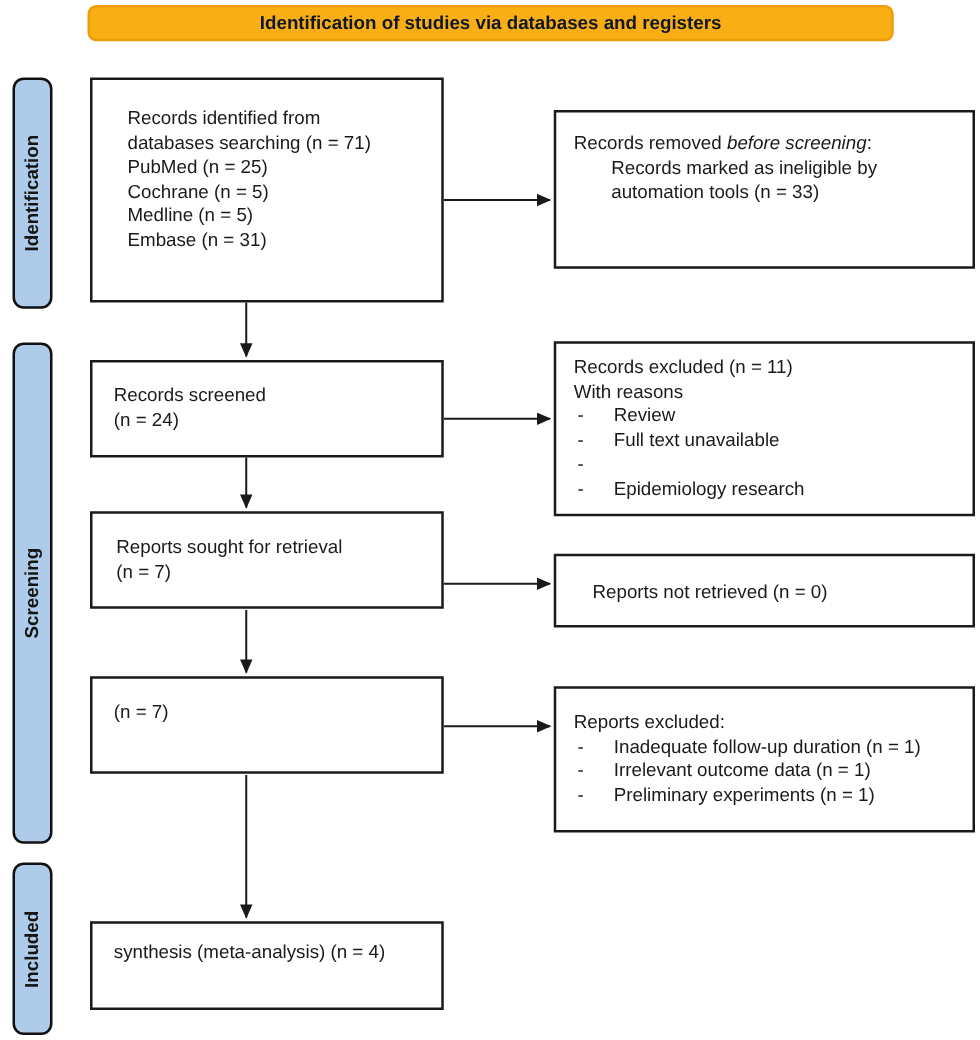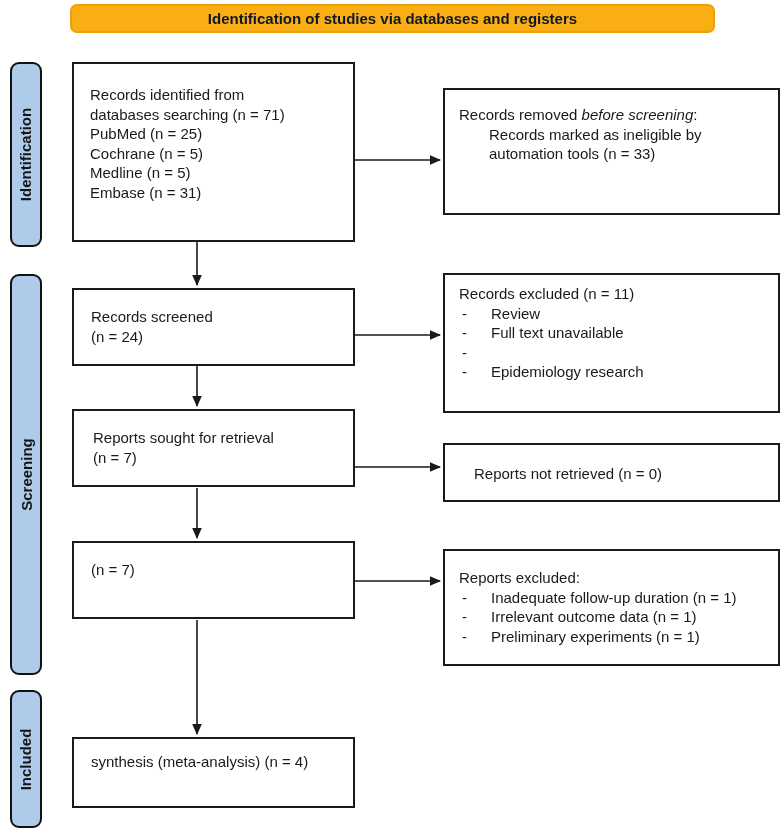--- a/index.html
+++ b/index.html
@@ -21,21 +21,21 @@
   .stage span{transform:rotate(-90deg);white-space:nowrap;font-weight:bold;font-size:15px;color:#151515;}
   #stage-identification{top:62px;height:185px;}
   #stage-screening{top:274px;height:401px;}
   #stage-included{top:690px;height:138px;}
   .box{
     position:absolute;background:#fff;border:2px solid var(--box-border,#1a1a1a);
     box-sizing:border-box;font-size:15px;line-height:19.5px;
   }
   .col-l{left:72px;width:283px;}
   .col-r{left:443px;width:337px;}
-  #box-identified{top:62px;height:180px;padding:21px 12px 0 16px;}
+  #box-identified{top:62px;height:180px;padding:21px 12px 0 28px;}
   #box-screened{top:288px;height:78px;padding:17px 12px 0 17px;}
   #box-sought{top:409px;height:78px;padding:17px 12px 0 19px;}
   #box-assessed{top:541px;height:78px;padding:17px 12px 0 17px;}
   #box-included{top:737px;height:71px;padding:13px 12px 0 17px;}
   #box-removed{top:88px;height:127px;padding:15px 8px 0 14px;}
   #box-excluded-records{top:273px;height:140px;padding:9px 8px 0 14px;}
   #box-not-retrieved{top:443px;height:59px;padding:19px 8px 0 29px;}
   #box-excluded-reports{top:549px;height:117px;padding:17px 8px 0 14px;}
   .indent{margin-left:30px;}
   .em{font-style:italic;}
@@ -80,20 +80,21 @@
     <div class="indent">automation tools (n = 33)</div>
   </div>
 
   <div class="box col-l" id="box-screened">
     <div>Records screened</div>
     <div>(n = 24)</div>
   </div>
 
   <div class="box col-r" id="box-excluded-records">
     <div>Records excluded (n = 11)</div>
+    <div>With reasons</div>
     <div class="bullet-row">
       <span class="dash">-</span>
       <span class="txt">Review</span>
     </div>
     <div class="bullet-row">
       <span class="dash">-</span>
       <span class="txt">Full text unavailable</span>
     </div>
     <div class="bullet-row">
       <span class="dash">-</span>

